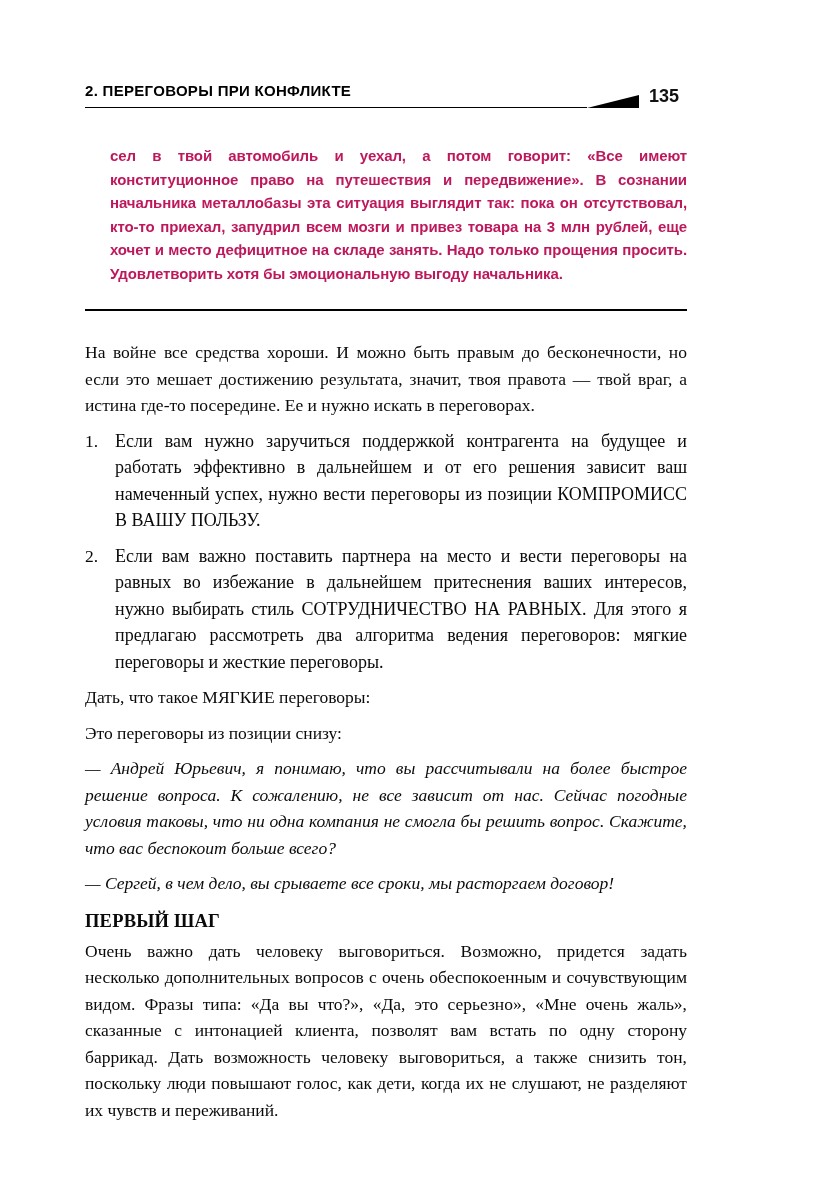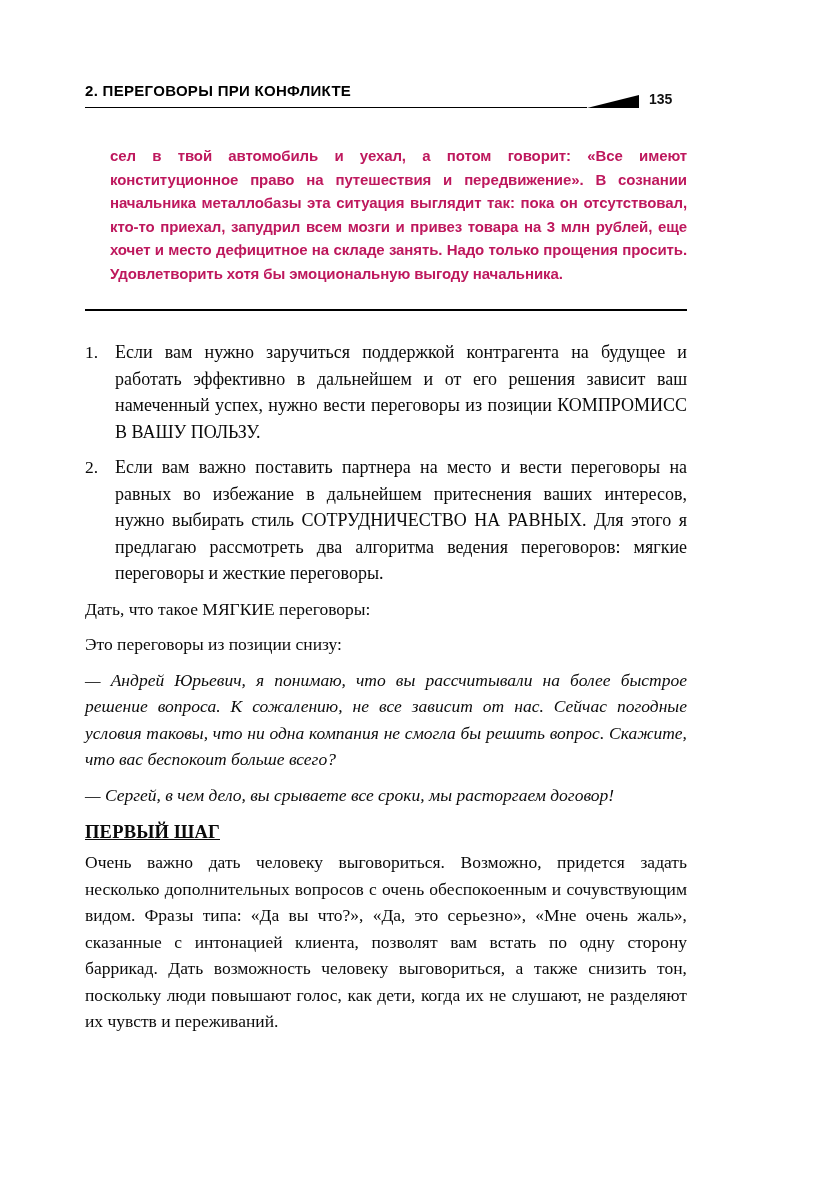--- a/index.html
+++ b/index.html
@@ -43,21 +43,21 @@
   .running-head .wedge {
     width: 52px;
     height: 13px;
     background: #000;
     clip-path: polygon(0 100%, 100% 0, 100% 100%);
     margin-bottom: 0px;
   }
   .running-head .page-number {
     font-family: "Liberation Sans", sans-serif;
     font-weight: bold;
-    font-size: 14px;
+    font-size: 18px;
     color: #111;
     padding-left: 10px;
     padding-bottom: 1px;
     min-width: 38px;
     text-align: left;
   }
 
   
   .excerpt {
     margin-left: 25px;
@@ -102,21 +102,20 @@
     flex: 1;
     font-size: 18px;
     line-height: 26.5px;
     text-align: justify;
   }
   .step-heading {
     font-size: 18.5px;
     font-weight: bold;
     margin: 14px 0 6px 0;
     letter-spacing: 0.2px;
-    text-decoration: underline;
   }
 </style>
 </head>
 <body>
 
 <div class="page">
 
   <div class="running-head">
     <div class="title-area">
       <span class="chapter-title">2. ПЕРЕГОВОРЫ ПРИ КОНФЛИКТЕ</span>
@@ -124,20 +123,21 @@
     <div class="wedge"></div>
     <div class="page-number">135</div>
   </div>
 
   <div class="excerpt">сел в твой автомобиль и уехал, а потом говорит: «Все имеют конституционное право на путешествия и передвижение». В сознании начальника металлобазы эта ситуация выглядит так: пока он отсутствовал, кто-то приехал, запудрил всем мозги и привез товара на 3 млн рублей, еще хочет и место дефицитное на складе занять. Надо только прощения просить. Удовлетворить хотя бы эмоциональную выгоду начальника.</div>
 
   <hr class="excerpt-rule">
 
   <div class="body-text">
 
+    <p>На войне все средства хороши. И можно быть правым до бесконечности, но если это мешает достижению результата, значит, твоя правота — твой враг, а истина где-то посередине. Ее и нужно искать в переговорах.</p>
 
 
     <div class="num-list">
       <div class="num-item">
         <span class="num">1.</span>
         <span class="num-text">Если вам нужно заручиться поддержкой контрагента на будущее и работать эффективно в дальнейшем и от его решения зависит ваш намеченный успех, нужно вести переговоры из позиции КОМПРОМИСС В ВАШУ ПОЛЬЗУ.</span>
       </div>
       <div class="num-item">
         <span class="num">2.</span>
         <span class="num-text">Если вам важно поставить партнера на место и вести переговоры на равных во избежание в дальнейшем притеснения ваших интересов, нужно выбирать стиль СОТРУДНИЧЕСТВО НА РАВНЫХ. Для этого я предлагаю рассмотреть два алгоритма ведения переговоров: мягкие переговоры и жесткие переговоры.</span>

